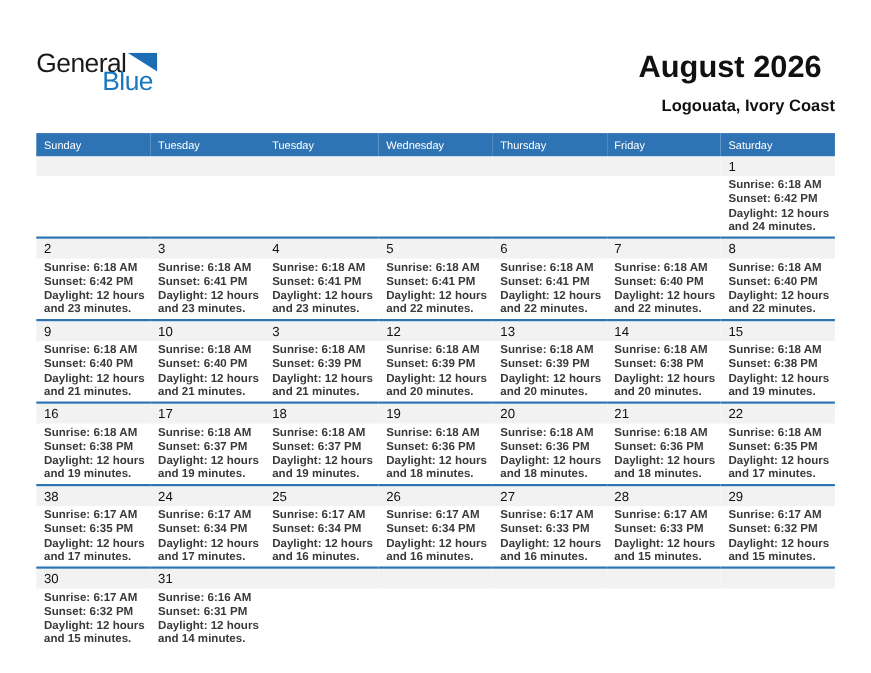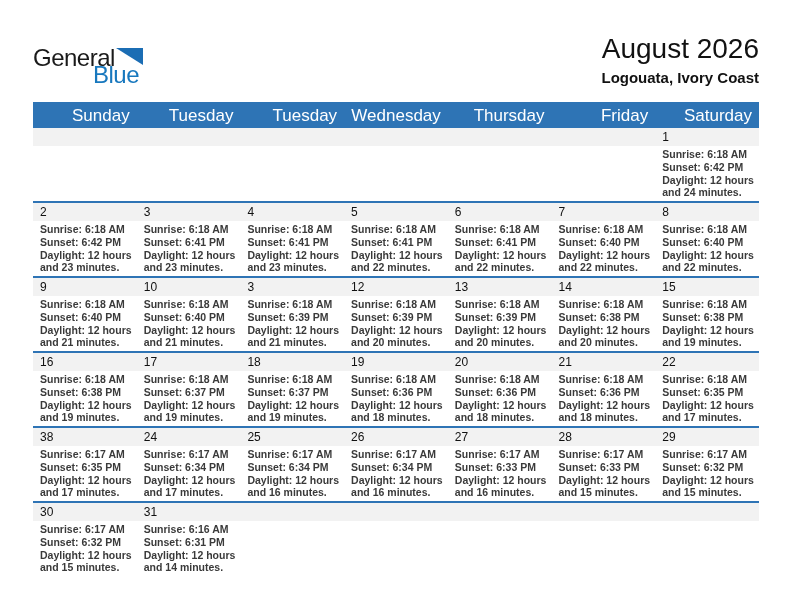--- a/index.html
+++ b/index.html
@@ -22,37 +22,37 @@
   .logo-general {
     font-size: 24px; color: #1a1a1a; letter-spacing: -0.5px; font-weight: 400;
   }
   .logo-tri { margin-left: 1px; margin-top: 2px; display: inline-block; }
   .logo-blue {
     font-size: 24px; color: var(--logo-blue); letter-spacing: -0.5px;
     margin-top: -7px; padding-left: 60px; font-weight: 400;
   }
   .titles { text-align: right; }
   .main-title {
-    font-size: 28px; font-weight: 400; color: #111111;
-    line-height: 30px; margin: 0;
+    font-size: 28px; font-weight: 700; color: #111111;
+    line-height: 30px; margin: 12px;
   }
   .sub-title {
     font-size: 15px; font-weight: 700; color: #111111;
     line-height: 18px; margin-top: 5px;
   }
 
   
   table.cal {
     width: 726px; border-collapse: collapse; table-layout: fixed;
     margin-top: 15px;
   }
   thead th {
     background: var(--header-blue);
-    color: #ffffff; font-weight: 400; font-size: 17px;
-    text-align: right; padding: 4px 7px 0 7px; height: 20px;
+    color: #ffffff; font-weight: 400; font-size: 10px;
+    text-align: left; padding: 4px 7px 0 7px; height: 20px;
   }
   tr.week-row { border-top: 2px solid var(--header-blue); }
   td.day-cell { padding: 0; vertical-align: top; }
   .daynum {
     background: var(--band-gray);
     font-size: 12px; color: #111111;
     padding: 2px 7px; height: 18px; line-height: 14px;
   }
   .dayinfo { padding: 2px 6px 13px 7px; height: 55px; font-weight: bold; }
   .infoline {

